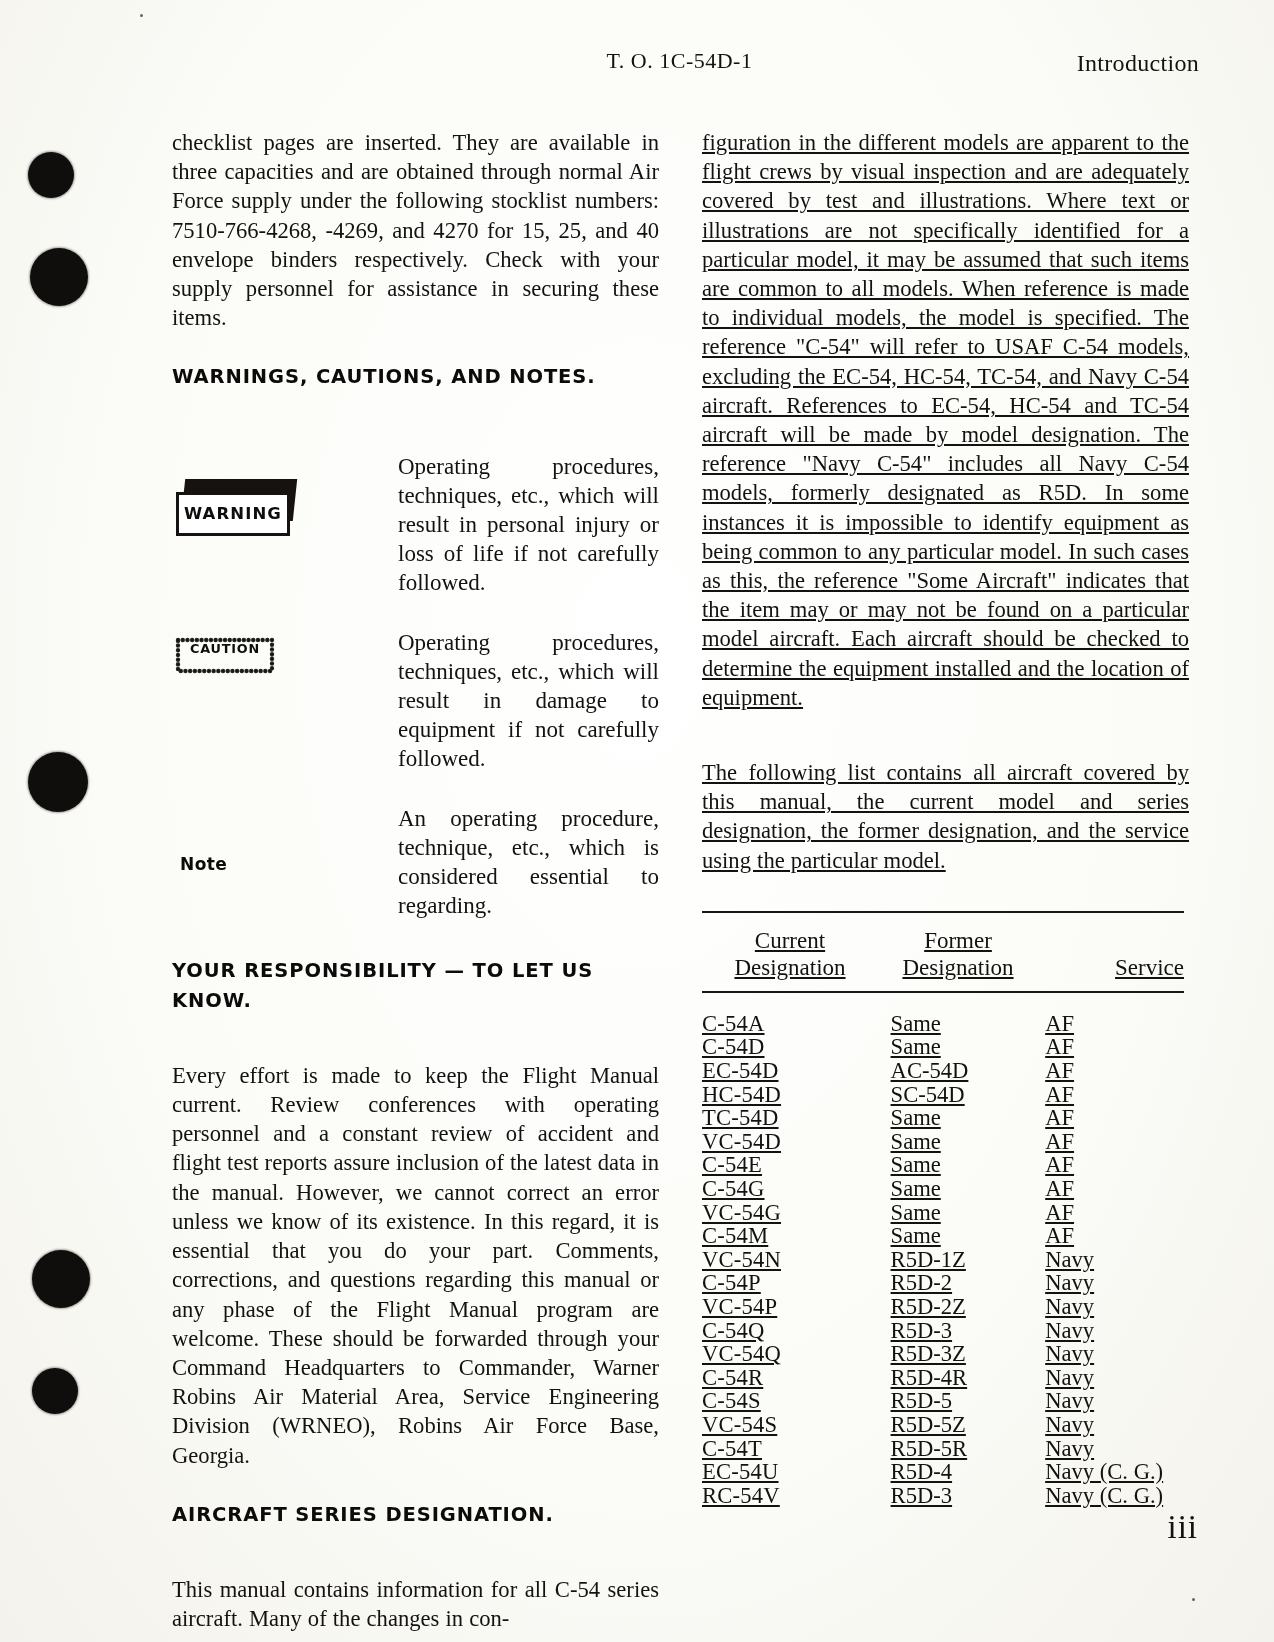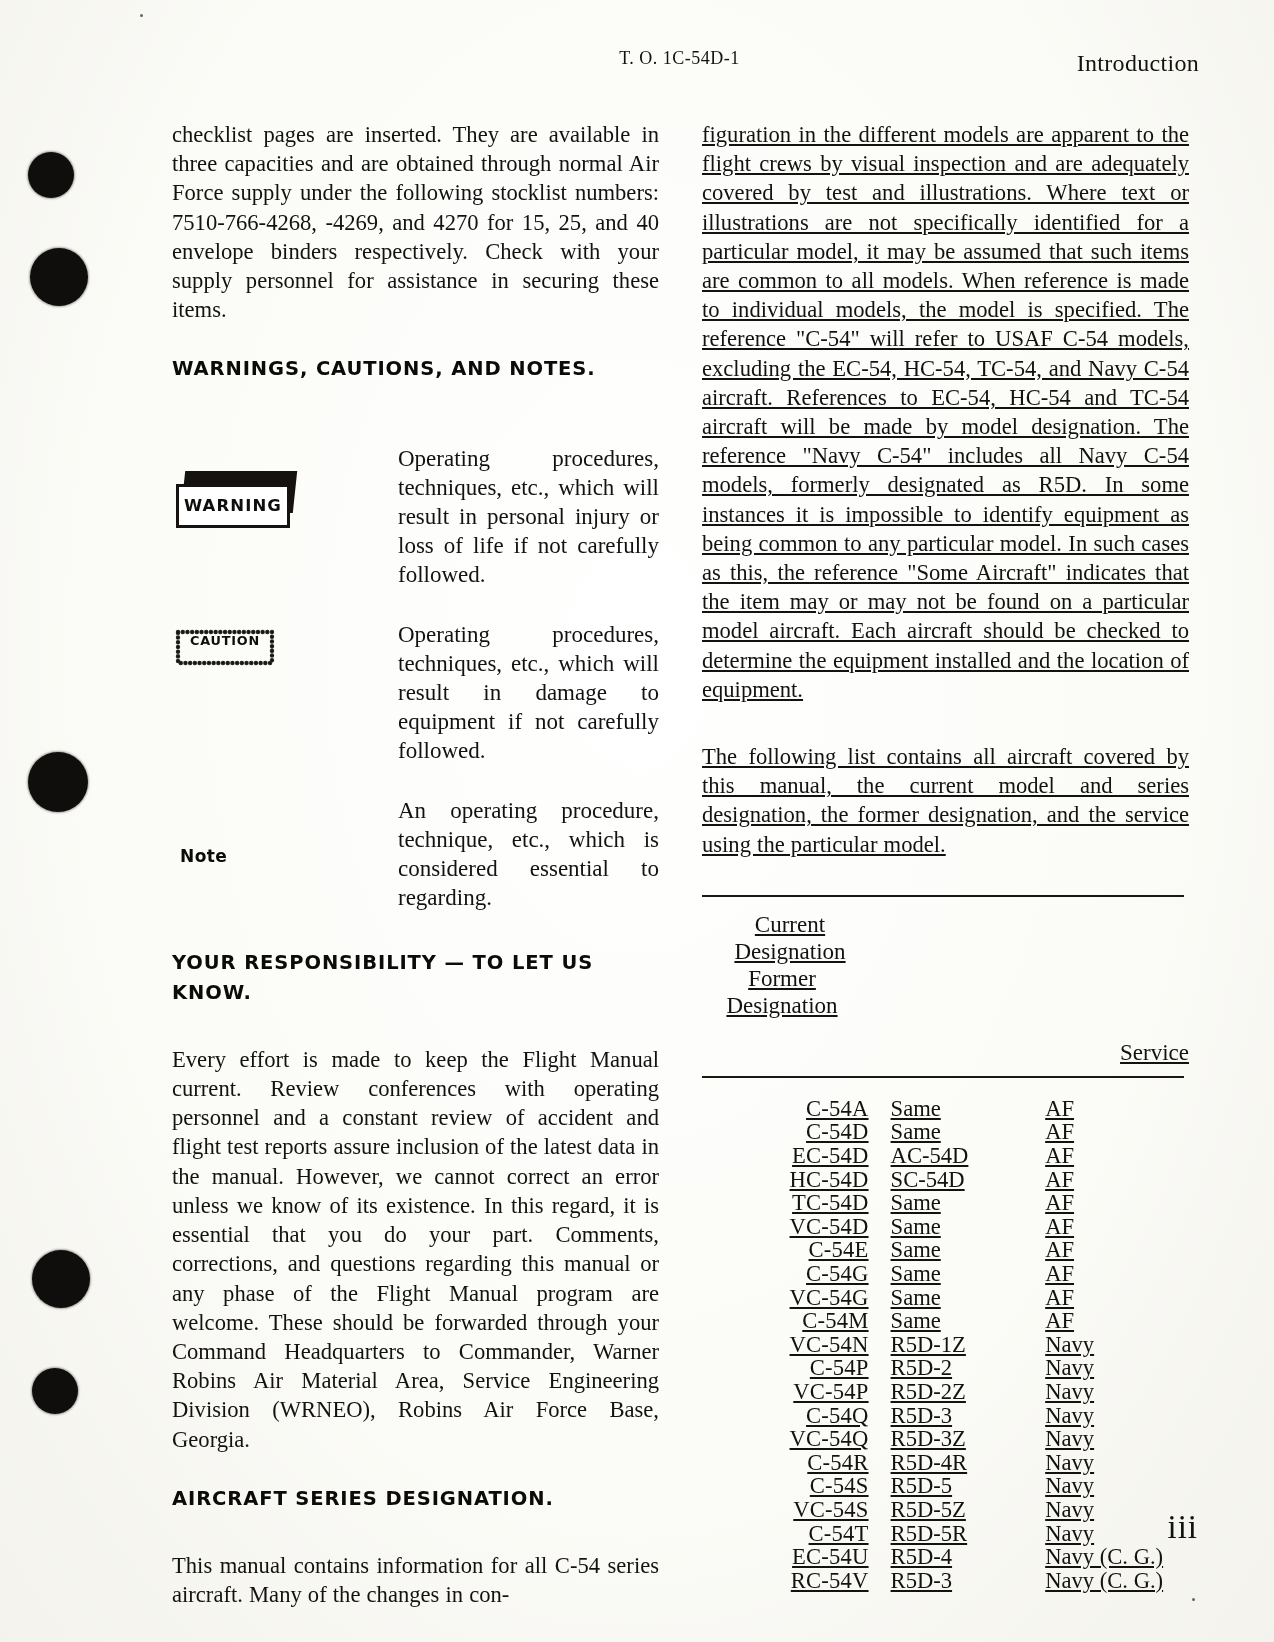--- a/index.html
+++ b/index.html
@@ -23,39 +23,39 @@
     border-radius:50%;
     box-shadow:0 0 2px 1px rgba(0,0,0,.35);
   }
   
   .runhead {
     position:absolute; left:160px; right:75px; top:48px;
     height:34px;
   }
   .runhead .center {
     position:absolute; left:0; right:0; text-align:center;
-    font-size:18px; letter-spacing:.5px;
+    font-size:22px; letter-spacing:.5px;
   }
   .runhead .right {
     position:absolute; right:0; top:2px;
     font-size:24px; letter-spacing:.3px;
   }
   
   .col {
     position:absolute;
     top:112px;
     width:487px;
     font-size:22.6px;
     line-height:29.2px;
   }
   .col-left  { left:172px; }
   .col-right { left:702px;text-decoration:underline; }
 
   p.body {
-    margin:8px 0 0 0;
+    margin:16px 0 0 0;
     text-align:justify;
     text-align-last:left;
     -webkit-hyphens:none; hyphens:none;
     word-spacing:.5px;
   }
   .gap-md { height:30px; }
   .gap-lg { height:36px; }
 
   h2.sect {
     margin:0;
@@ -148,31 +148,30 @@
     height:0;
     border-top:2.2px solid #1a1714;
     width:482px;
   }
   .thead {
     display:flex;
     font-size:23px;
     line-height:27px;
     padding-top:14px;
     padding-bottom:10px;
-    flex-direction:column;
   }
   .thead .c1 { width:176px; text-align:center; }
   .thead .c2 { width:160px; text-align:center; }
   .thead .c3 { width:146px; text-align:right;margin-top:20px; }
   .trow {
     display:flex;
     font-size:22.6px;
     line-height:23.6px;
   }
-  .trow .c1 { width:176px; text-align:right; letter-spacing:.2px; }
+  .trow .c1 { width:176px; text-align:left; letter-spacing:.2px; }
   .trow .c2 { width:160px; text-align:left; padding-left:22px; box-sizing:border-box; }
   .trow .c3 { width:176px; text-align:left; padding-left:24px; box-sizing:border-box; }
   .tbody { padding-top:19px; }
 
   .folio {
     position:absolute;
     right:76px; bottom:96px;
     font-size:33px;
     letter-spacing:1px;
   }

